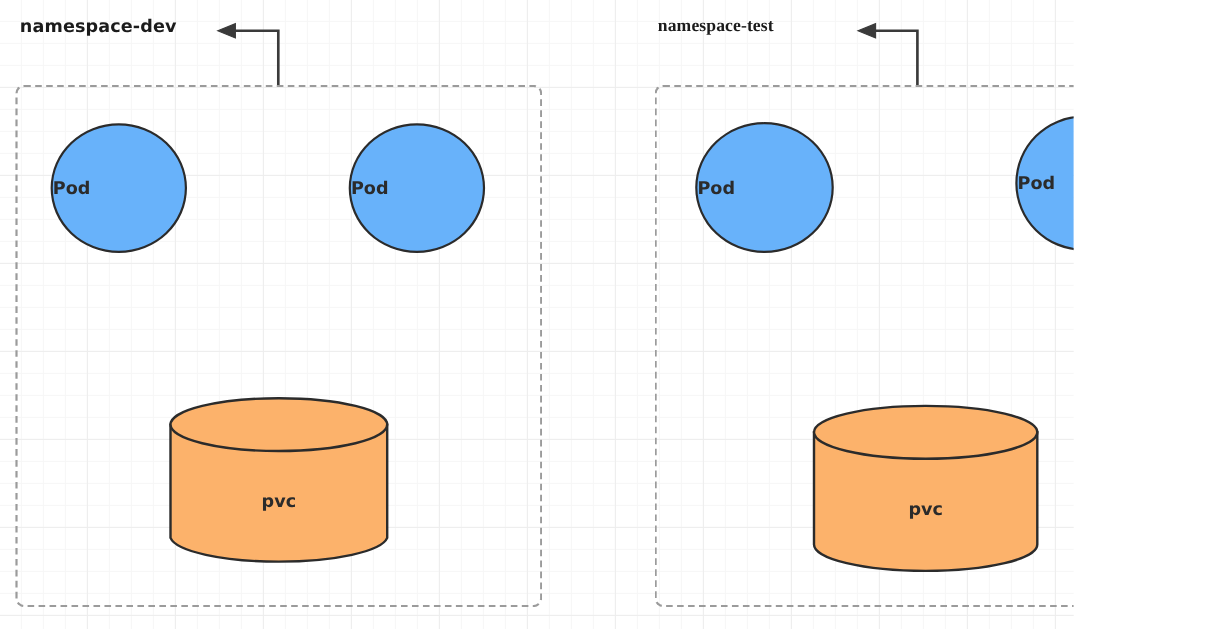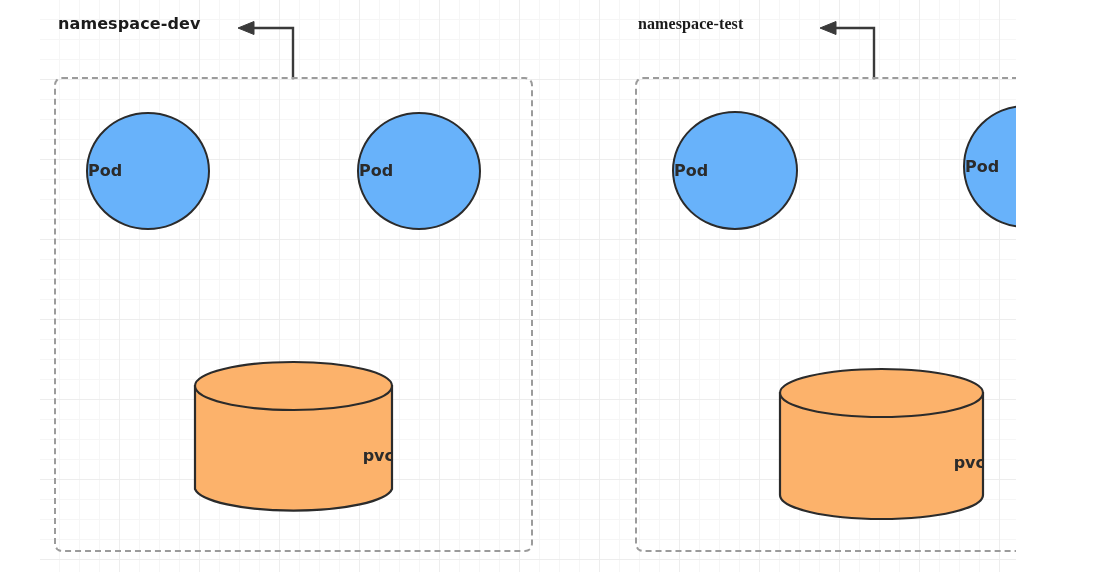--- a/index.html
+++ b/index.html
@@ -14,21 +14,20 @@
     overflow: hidden;
     background-color: #ffffff;
     background-image:
       linear-gradient(to right, #ededed 1px, transparent 1px),
       linear-gradient(to bottom, #ededed 1px, transparent 1px),
       linear-gradient(to right, #f6f6f6 1px, transparent 1px),
       linear-gradient(to bottom, #f6f6f6 1px, transparent 1px);
     background-size: 80px 80px, 80px 80px, 20px 20px, 20px 20px;
     background-position: -1px -1px, -1px -1px, -1px -1px, -1px -1px;
     font-family: "DejaVu Sans", "Liberation Sans", sans-serif;
-    margin-left: 40px;
   }
 
   .ns-label {
     position: absolute;
     font-size: 16px;
     font-weight: bold;
     color: #1b1b1b;
     letter-spacing: 0.1px;
     white-space: nowrap;
     line-height: 1;
@@ -66,21 +65,21 @@
   }
 
   .cyl {
     position: absolute;
   }
   .cyl svg { display: block; overflow: visible; }
   .cyl-label {
     position: absolute;
     left: 0;
     width: 100%;
-    text-align: right;
+    text-align: center;
     font-size: 16px;
     font-weight: bold;
     color: #2b2b2b;
     line-height: 1;
     pointer-events: none;
   }
 </style>
 </head>
 <body>
 

